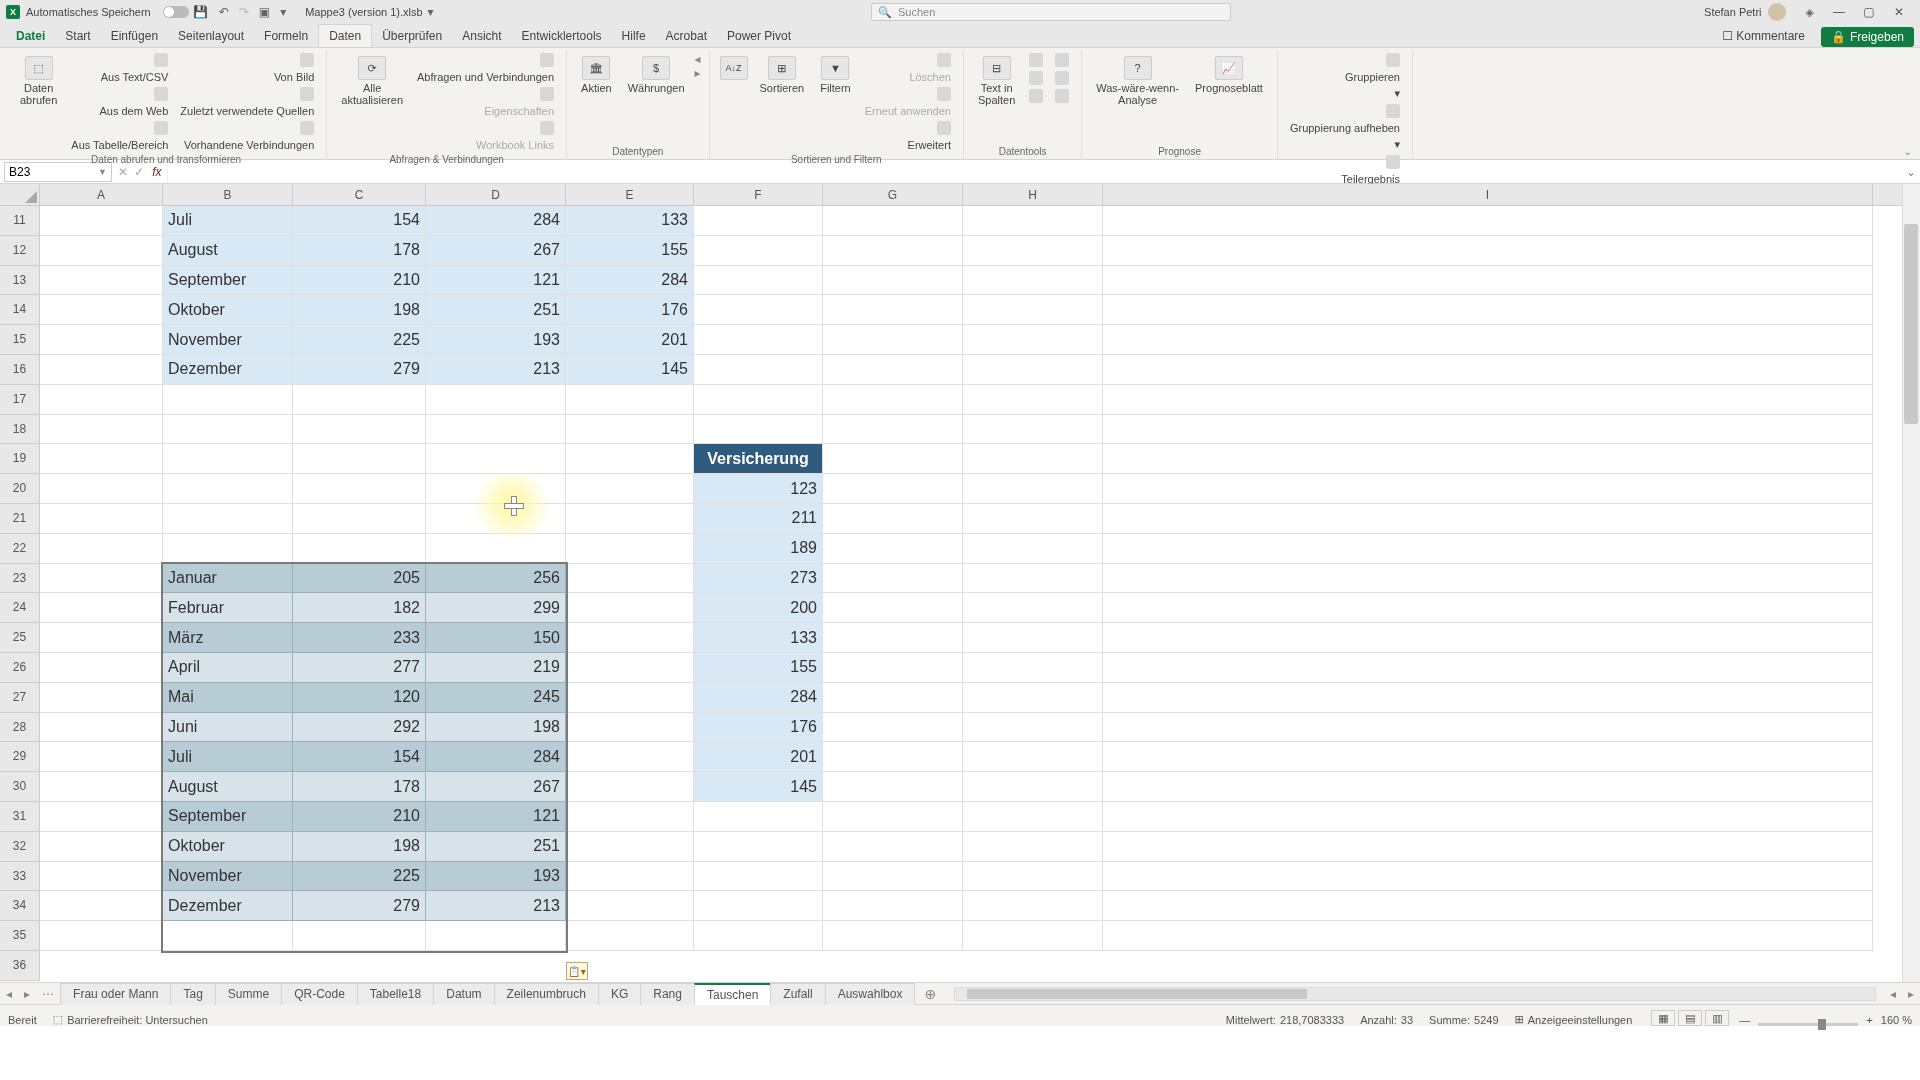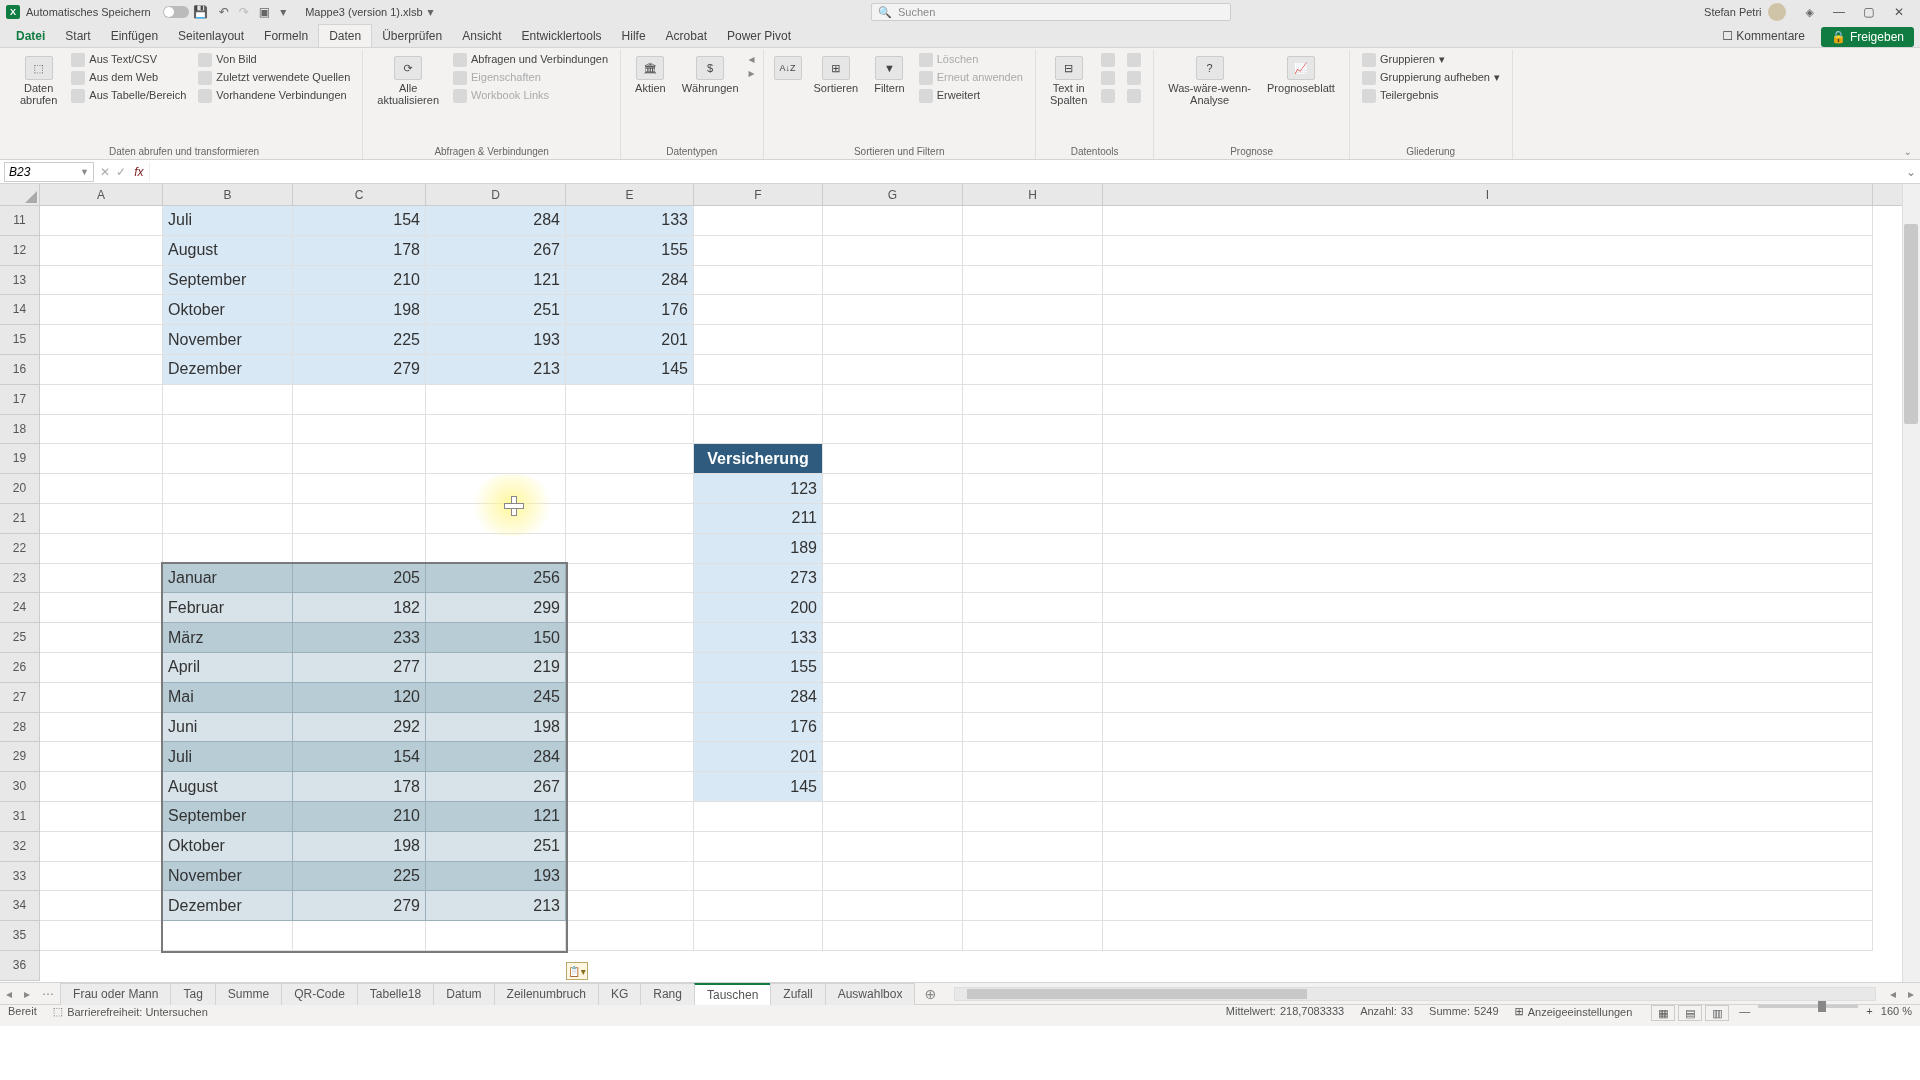--- a/index.html
+++ b/index.html
@@ -32,28 +32,28 @@
 .rtab.share .lock { margin-right: 4px; }
 
 
 .ribbon { height: 112px; background: #f3f2f1; border-bottom: 1px solid #d4d4d4; display: flex; padding: 2px 6px 0 6px; position: relative; }
 .rgroup { display: flex; flex-direction: column; padding: 2px 8px; border-right: 1px solid #e0e0e0; }
 .rgroup .grbody { flex: 1; display: flex; align-items: flex-start; gap: 4px; }
 .rgroup .grname { text-align: center; font-size: 10px; color: #666; padding-top: 2px; }
 .bigbtn { display: flex; flex-direction: column; align-items: center; justify-content: center; padding: 4px 6px; font-size: 11px; color: #444; text-align: center; }
 .bigbtn .ico { width: 28px; height: 24px; background: #e6e6e6; border: 1px solid #ccc; border-radius: 2px; margin-bottom: 2px; display: flex; align-items: center; justify-content: center; }
 .smbtnrow { display: flex; flex-direction: column; gap: 2px; justify-content: center; }
-.smbtn { display: flex; align-items: flex-start; gap: 4px; font-size: 11px; color: #444; padding: 1px 4px; }
+.smbtn { display: flex; align-items: flex-end; gap: 4px; font-size: 11px; color: #444; padding: 1px 4px; flex-direction: column; }
 .smbtn.dis { color: #aaa; }
 .smbtn .sico { width: 14px; height: 14px; background: #d8d8d8; border-radius: 2px; display: inline-block; }
 .ribbon .collapse { position: absolute; right: 8px; bottom: 2px; color: #888; font-size: 10px; }
 
 
 .fbar { height: 24px; border-bottom: 1px solid #d4d4d4; display: flex; align-items: center; background: #fff; }
-.namebox { width: 90px; height: 20px; border: 1px solid #ccc; margin-left: 4px; padding: 0 4px; font-size: 12px; display: flex; align-items: center; justify-content: space-between; background: #fff; font-style: italic; }
+.namebox { width: 108px; height: 20px; border: 1px solid #ccc; margin-left: 4px; padding: 0 4px; font-size: 12px; display: flex; align-items: center; justify-content: space-between; background: #fff; }
 .namebox .dd { color: #888; font-size: 9px; }
 .fbar .fxbtns { margin-left: 6px; display: flex; gap: 6px; color: #aaa; font-size: 12px; }
 .fbar .fx { margin-left: 8px; font-style: italic; color: #7f1d1d; }
 .fbar .fcell { flex: 1; height: 20px; border-left: 1px solid #eee; margin-left: 6px; }
 .fbar .expand { width: 18px; text-align: center; color: #888; }
 
 
 .gridwrap { position: relative; height: 798px; background: #fff; }
 .colhdr { position: absolute; top: 0; left: 0; right: 18px; height: 22px; display: flex; background: #e8e8e8; border-bottom: 1px solid #ccc; }
 .selcorner { width: 40px; border-right: 1px solid #ccc; background: #e8e8e8; position: relative; }
@@ -90,21 +90,21 @@
 
 .sheettabs { height: 22px; background: #f3f2f1; border-top: 1px solid #d4d4d4; display: flex; align-items: center; font-size: 12px; }
 .stnav { padding: 0 6px; color: #888; }
 .stab { padding: 3px 12px; border: 1px solid #d4d4d4; border-bottom: none; background: #ececec; color: #555; margin-right: -1px; }
 .stab.active { background: #fff; border-top: 2px solid #107c41; font-weight: 400; }
 .stadd { padding: 0 10px; color: #888; font-size: 14px; }
 .sheettabs .hscroll { flex: 1; margin: 0 8px; height: 14px; background: #e8e8e8; border: 1px solid #ddd; position: relative; }
 .sheettabs .hthumb { position: absolute; left: 12px; width: 340px; top: 1px; bottom: 1px; background: #c8c8c8; }
 
 
-.statusbar { height: 22px; background: #f3f2f1; border-top: 1px solid #d4d4d4; display: flex; align-items: flex-start; font-size: 11px; color: #555; padding: 0 8px; }
+.statusbar { height: 22px; background: #f3f2f1; border-top: 1px solid #d4d4d4; display: flex; align-items: flex-end; font-size: 11px; color: #555; padding: 0 8px; }
 .statusbar .sseg { margin-right: 16px; display: flex; align-items: center; gap: 4px; }
 .statusbar .spacer { flex: 1; }
 .statusbar .viewbtn { width: 24px; height: 16px; border: 1px solid #ccc; margin-left: 3px; display: flex; align-items: center; justify-content: center; }
 .statusbar .zoomslider { width: 100px; height: 3px; background: #ccc; margin: 0 8px; position: relative; }
 .statusbar .zoomslider::after { content: ""; position: absolute; left: 60%; top: -4px; width: 8px; height: 11px; background: #888; }
 </style>
 </head>
 <body>
 
 <div class="titlebar">

